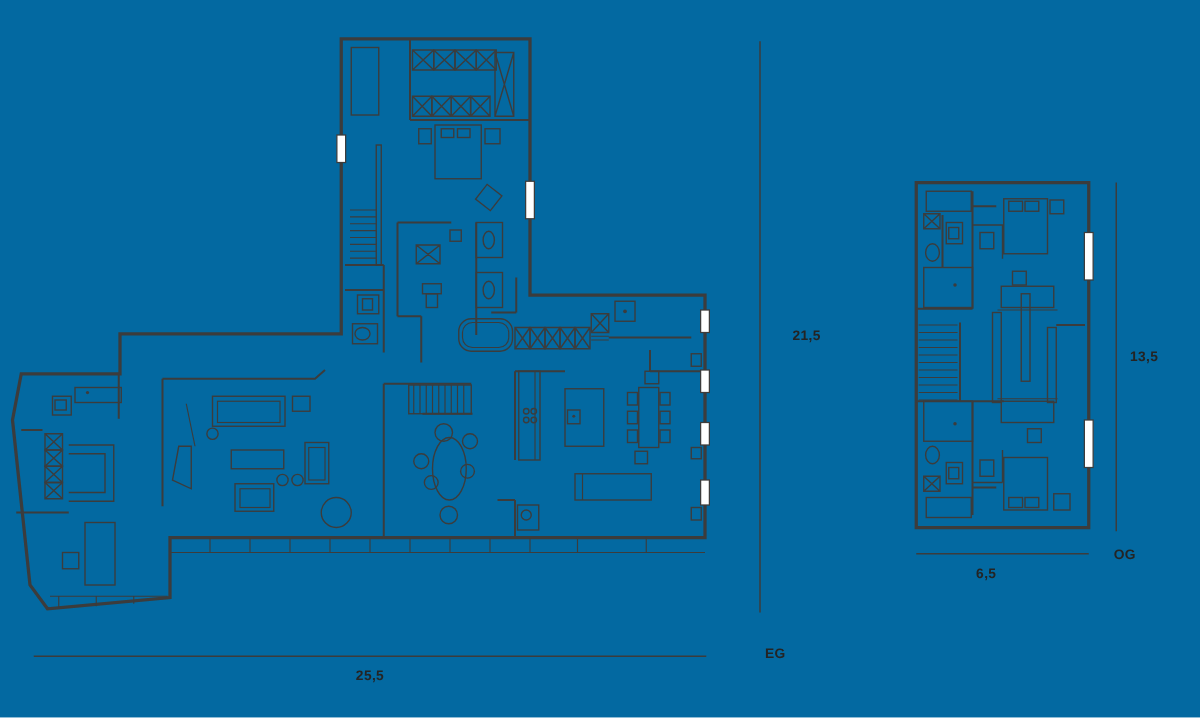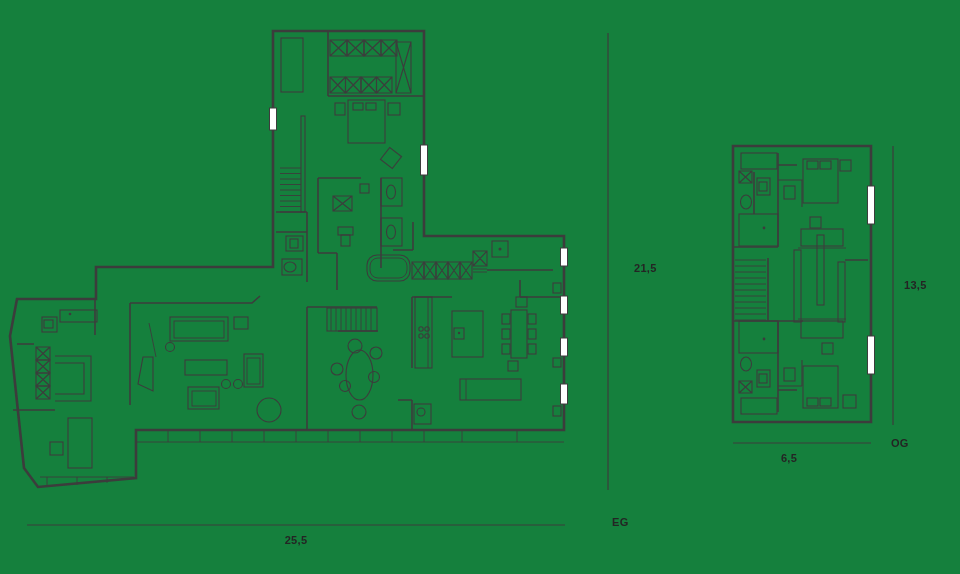--- a/index.html
+++ b/index.html
@@ -1,16 +1,16 @@
 <!DOCTYPE html>
 <html><head>
 <meta charset="utf-8">
 <style>
   html,body{margin:0;padding:0;background:#ffffff;}
-  .stage{position:relative;width:960px;height:574px;background:#15803d;overflow:hidden;
+  .stage{position:relative;width:960px;height:574px;background:#0369a1;overflow:hidden;
          font-family:"Liberation Sans", sans-serif;}
   svg{display:block}
   .wall{fill:none;stroke:#3c3c3c;stroke-width:2.6;stroke-linejoin:miter;stroke-linecap:butt}
   .iw{fill:none;stroke:#3c3c3c;stroke-width:1.6}
   .fur{fill:none;stroke:#3c3c3c;stroke-width:1.1}
   .thin{fill:none;stroke:#3c3c3c;stroke-width:0.9}
   .dim{fill:none;stroke:#3c3c3c;stroke-width:1.2}
   .win{fill:#ffffff;stroke:#3c3c3c;stroke-width:1}
   .dot{fill:#3c3c3c;stroke:none}
   text.lbl{font:700 11px "Liberation Sans", sans-serif;fill:#242424;letter-spacing:.3px}

